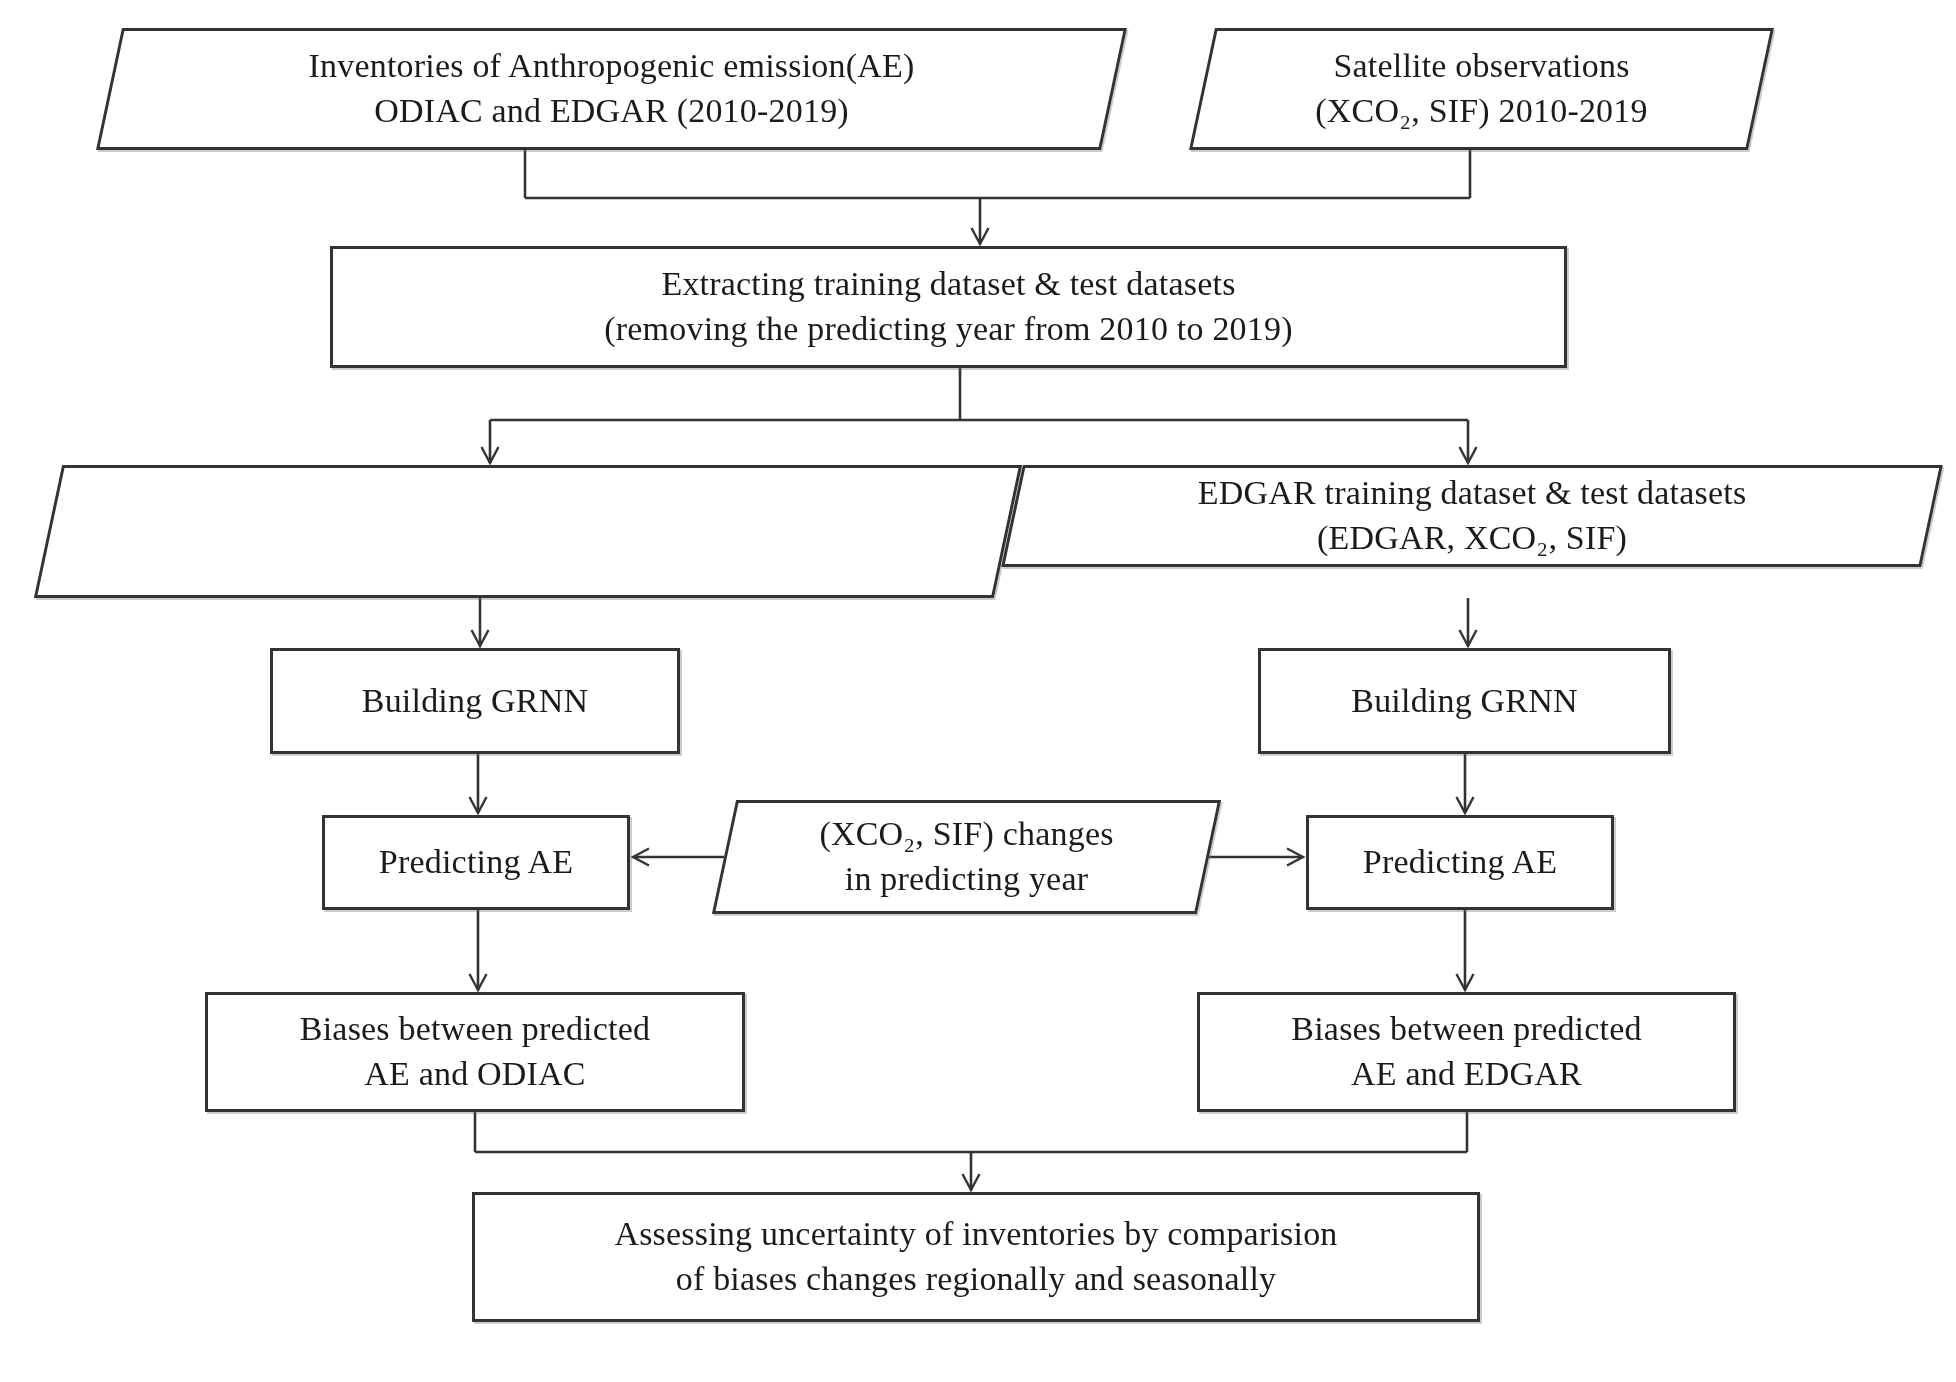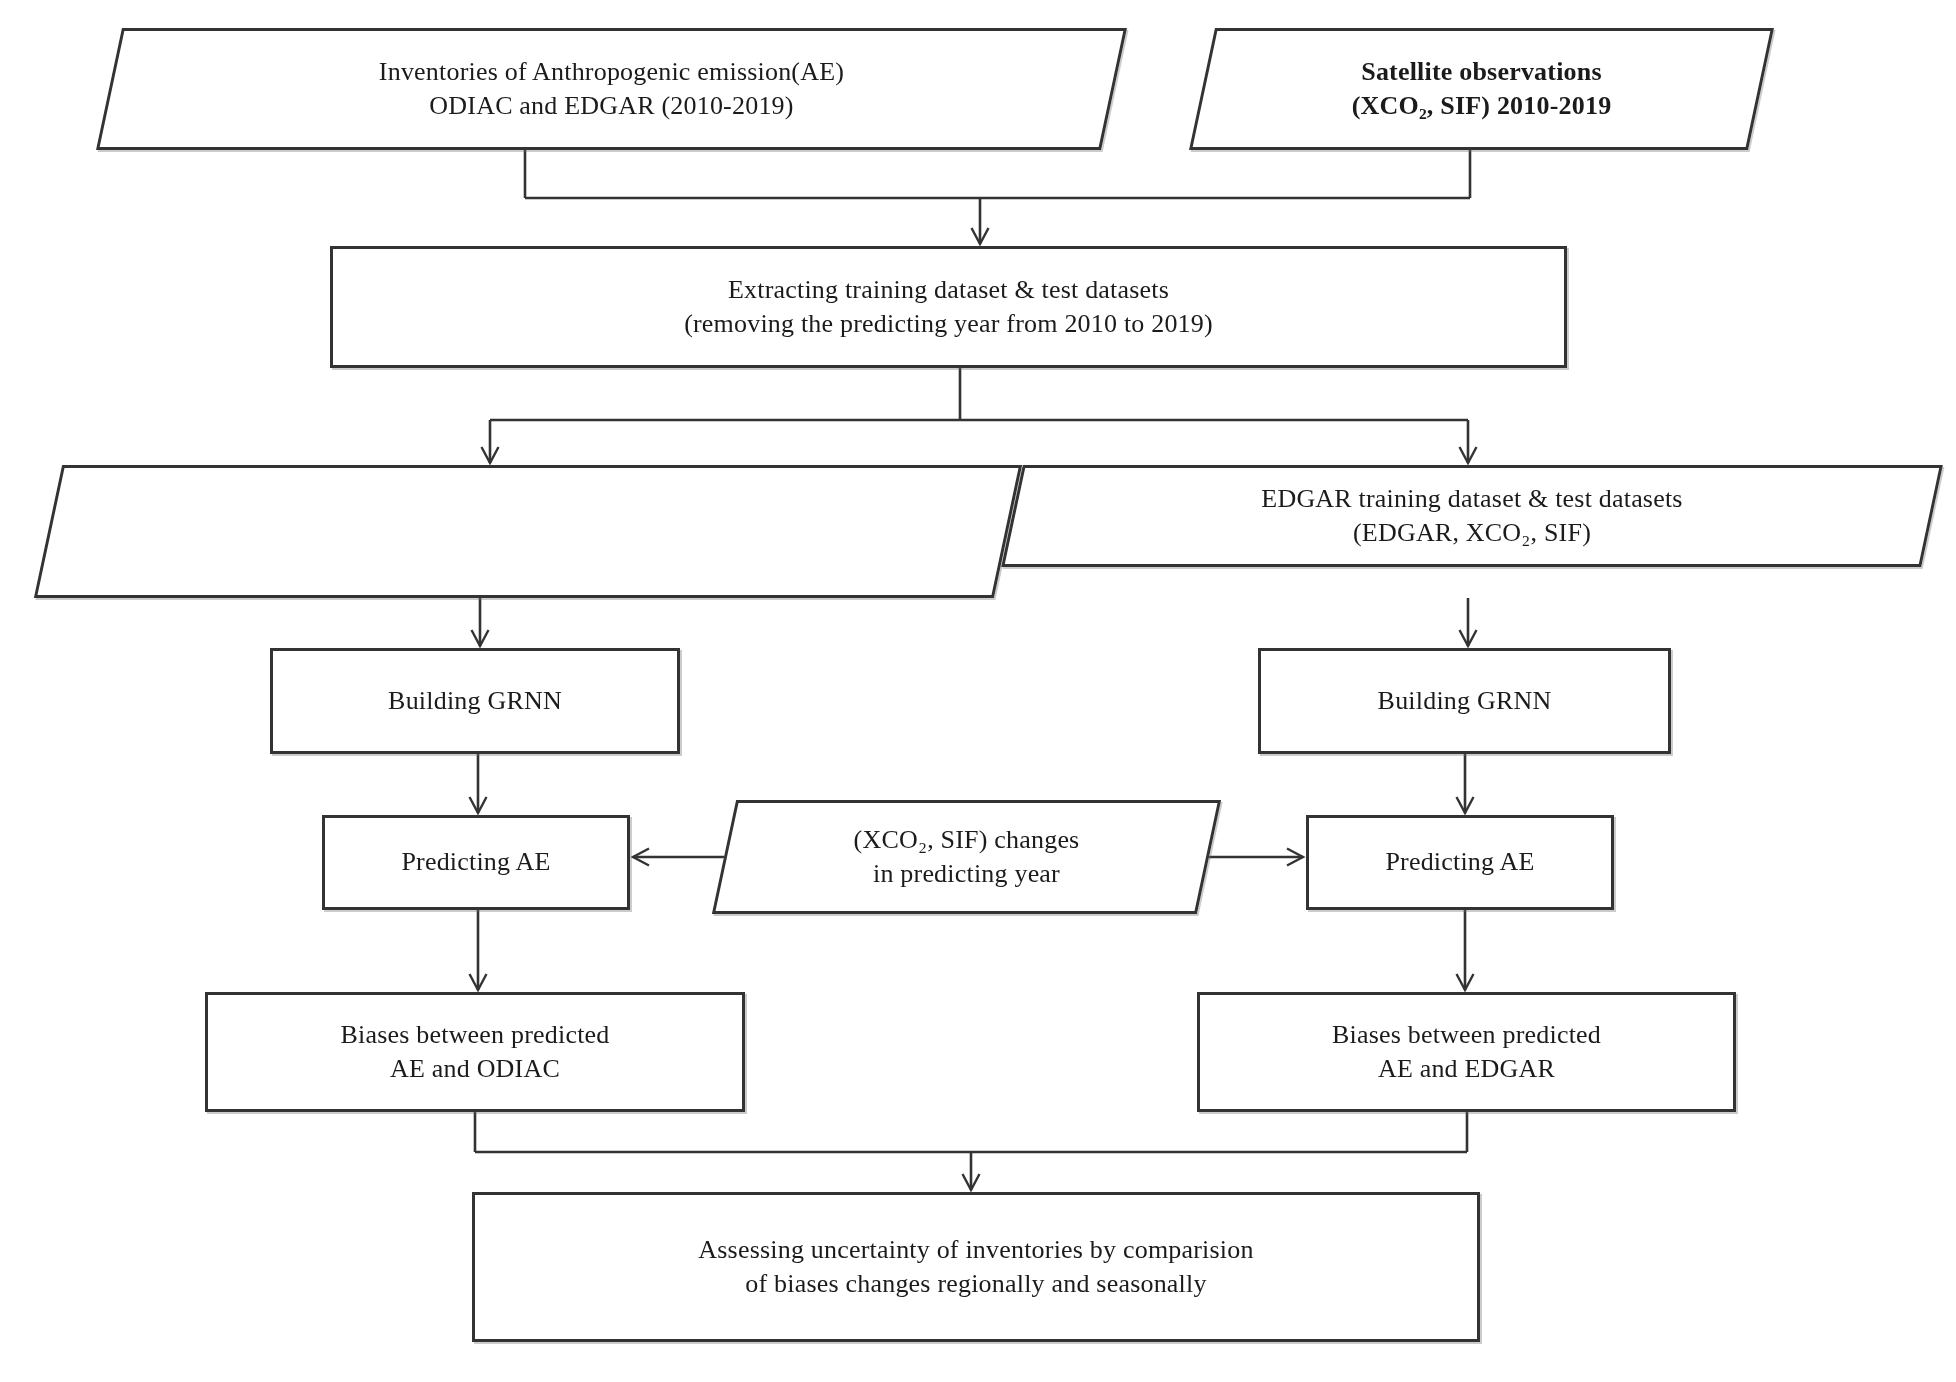--- a/index.html
+++ b/index.html
@@ -21,21 +21,21 @@
     position: absolute;
     display: flex;
     align-items: center;
     justify-content: center;
   }
   .node .label {
     position: relative;
     z-index: 2;
     width: 100%;
     text-align: center;
-    font-size: 26px;
+    font-size: 34px;
     line-height: 1.32;
     white-space: pre-line;
     letter-spacing: 0.2px;
   }
   .rect-bg, .para-bg {
     position: absolute;
     inset: 0;
     background: #ffffff;
     border: 3px solid #333333;
     box-shadow: 2px 2px 0 rgba(110,110,110,0.35);
@@ -84,21 +84,21 @@
       <path d="M971 1152 V1190" marker-end="url(#arrow)"></path>
     </g>
   </svg>
 
   <div class="node" style="left:109px; top:28px; width:1005px; height:122px;">
     <div class="para-bg"></div>
     <div class="label">Inventories of Anthropogenic emission(AE)
 ODIAC and EDGAR (2010-2019)</div>
   </div>
 
-  <div class="node" style="left:1202px; top:28px; width:559px; height:122px;font-weight:bold;">
+  <div class="node" style="left:1202px; top:28px; width:559px; height:122px;">
     <div class="para-bg"></div>
     <div class="label">Satellite observations
 (XCO₂, SIF) 2010-2019</div>
   </div>
 
   <div class="node" style="left:330px; top:246px; width:1237px; height:122px;">
     <div class="rect-bg"></div>
     <div class="label">Extracting training dataset &amp; test datasets
 (removing the predicting year from 2010 to 2019)</div>
   </div>
@@ -144,19 +144,19 @@
     <div class="label">Biases between predicted
 AE and ODIAC</div>
   </div>
 
   <div class="node" style="left:1197px; top:992px; width:539px; height:120px;">
     <div class="rect-bg"></div>
     <div class="label">Biases between predicted
 AE and EDGAR</div>
   </div>
 
-  <div class="node" style="left:472px; top:1192px; width:1008px; height:150px;">
+  <div class="node" style="left:472px; top:1192px; width:1008px; height:130px;">
     <div class="rect-bg"></div>
     <div class="label">Assessing uncertainty of inventories by comparision
 of biases changes regionally and seasonally</div>
   </div>
 
 </div>
 
 </body></html>

